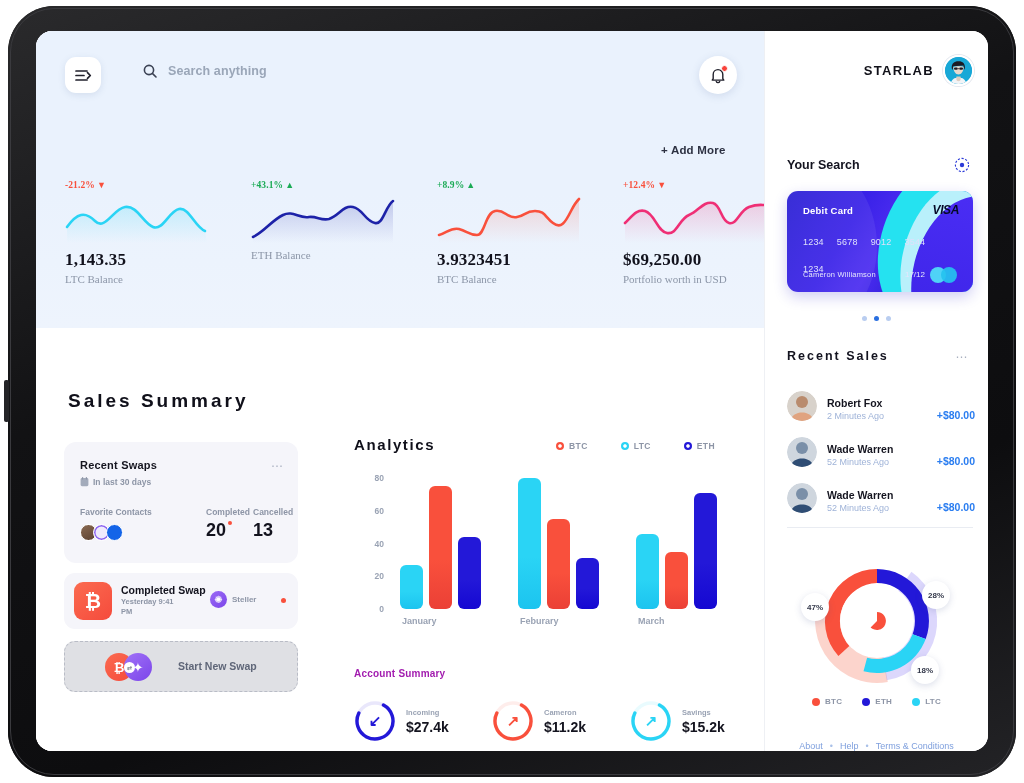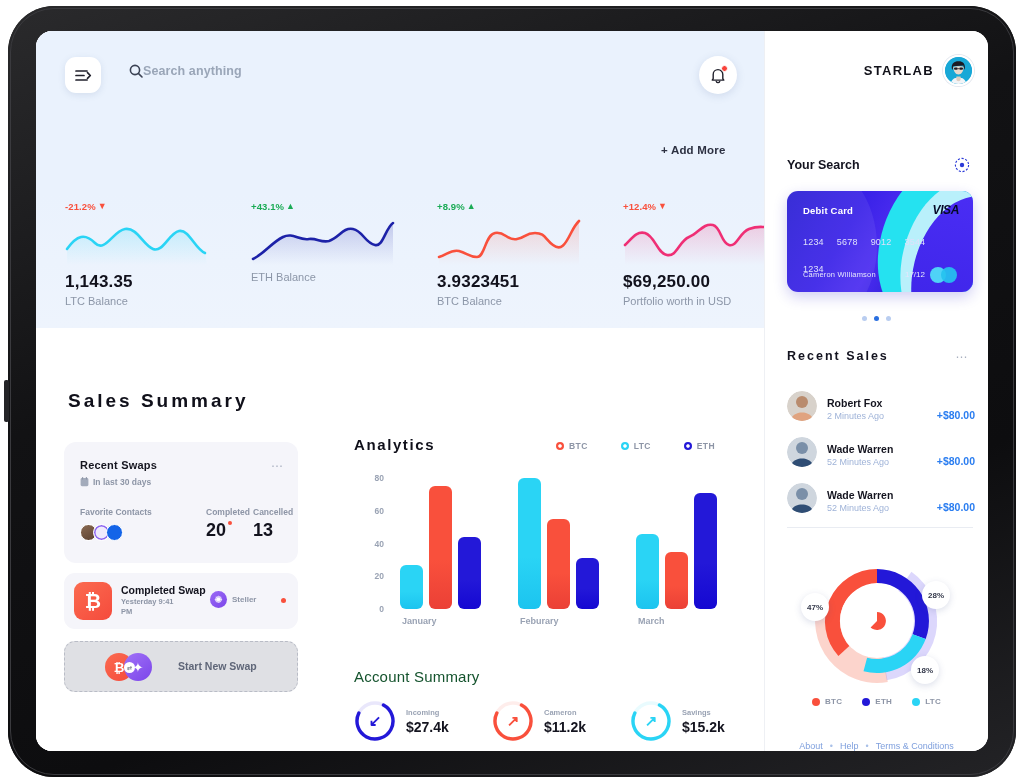--- a/index.html
+++ b/index.html
@@ -60,22 +60,22 @@
     position: absolute; left: 0; top: 0; width: 728px; height: 90px;
   }
   .menu-btn {
     position: absolute; left: 29px; top: 26px; width: 36px; height: 36px;
     background: #ffffff; border-radius: 11px;
     box-shadow: 0 2px 7px rgba(60,90,140,.13);
     display: flex; align-items: center; justify-content: center;
     cursor: pointer;
   }
   .search-wrap {
-    position: absolute; left: 93px; top: 33px;
-    display: flex; align-items: flex-start; 
+    position: absolute; left: 107px; top: 33px;
+    display: flex; align-items: flex-start; gap: 11px;
   }
   .search-input {
     border: none; outline: none; background: transparent;
     font-family: "Liberation Sans", sans-serif;
     font-size: 12.5px; font-weight: 700; color: #9aa6b8;
     width: 220px; letter-spacing: .1px;
   }
   .search-input::placeholder { color: #9aa6b8; opacity: 1; }
   .bell-btn {
     position: absolute; left: 663px; top: 25px; width: 38px; height: 38px;
@@ -96,21 +96,21 @@
     font-size: 25px; font-weight: 700; color: #10101a;
     letter-spacing: 3.2px;
   }
   .add-more {
     position: absolute; left: 625px; top: 113px;
     font-size: 11.5px; font-weight: 700; color: #2d3142;
     letter-spacing: .2px; cursor: pointer;
   }
 
   
-  .stats { position: absolute; left: 0; top: 170px; width: 728px; height: 135px; }
+  .stats { position: absolute; left: 0; top: 149px; width: 728px; height: 135px; font-family: Liberation Serif, serif; }
   .stat { position: absolute; width: 170px; }
   .stat .delta {
     font-size: 9.5px; font-weight: 700; letter-spacing: .1px;
     display: flex; align-items: center; gap: 2px;
   }
   .stat .spark { margin-top: 4px; height: 52px; width: 146px; position: relative; }
   .stat .val {
     margin-top: 4px; font-size: 17px; font-weight: 700;
     color: #11111c; letter-spacing: .2px;
   }
@@ -275,21 +275,21 @@
   .group { position: absolute; bottom: 0; display: flex; align-items: flex-end; gap: 6px; }
   .bar { width: 23px; border-radius: 6px; }
   .xlab {
     position: absolute; font-size: 9px; color: #9aa3b4; font-weight: 600;
     top: 148px;
   }
 
   
   .acct-title {
     position: absolute; left: 318px; top: 340px;
-    font-size: 15px; font-weight: 400; color: #14532d; letter-spacing: .2px;
+    font-size: 10px; font-weight: 700; color: #a21caf; letter-spacing: .2px;
   }
   .acct-item { position: absolute; top: 372px; display: flex; align-items: center; gap: 10px; }
   .ring-wrap { position: relative; width: 42px; height: 42px; }
   .ring-arrow {
     position: absolute; left: 0; top: 0; width: 42px; height: 42px;
     display: flex; align-items: center; justify-content: center;
     font-size: 15px; font-weight: 700;
   }
   .acct-k { font-size: 7.5px; font-weight: 600; color: #9aa3b4; }
   .acct-v { font-size: 14px; font-weight: 700; color: #14141f; margin-top: 2px; }

